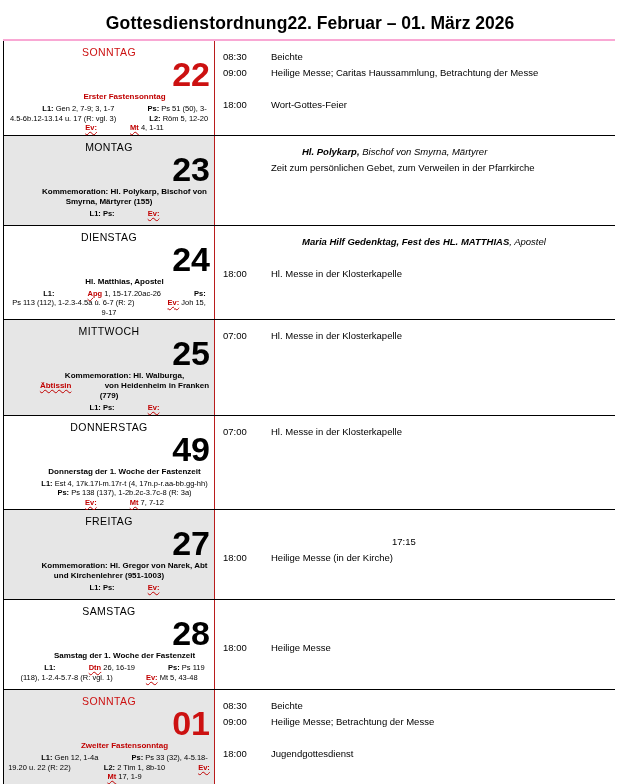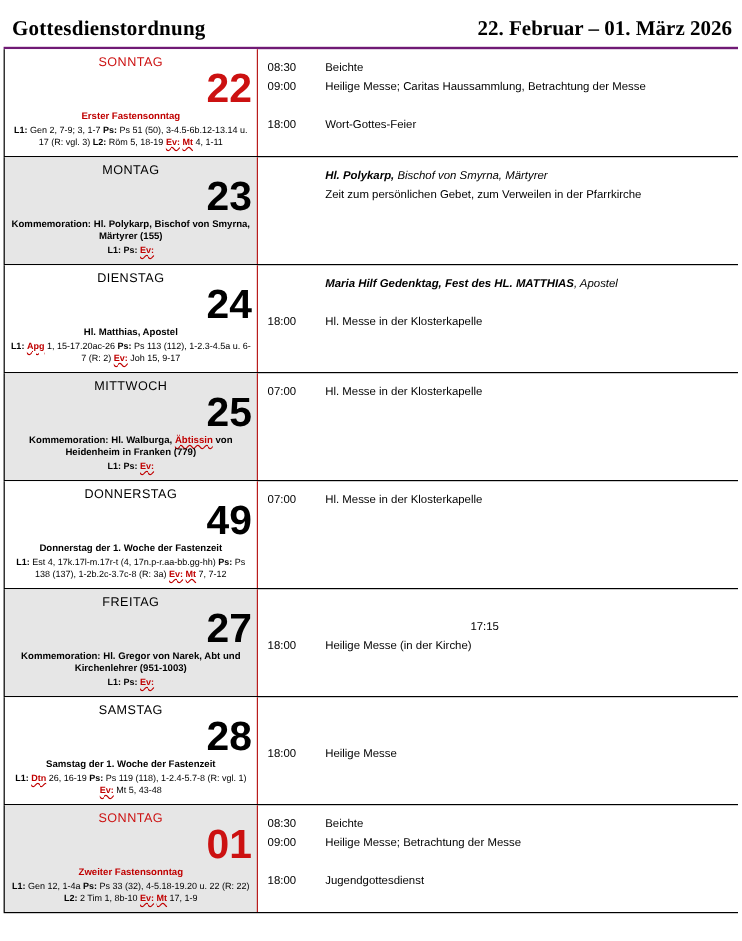--- a/index.html
+++ b/index.html
@@ -4,43 +4,42 @@
 <style>
   html,body{margin:0;padding:0;background:#fff;}
   body{
     width:618px;height:784px;
     font-family:"Liberation Sans",sans-serif;
     color:#000;
     overflow:hidden;
   }
   .page{padding:0 3px;}
   header{
-    display:flex;justify-content:space-between;align-items:flex-end;
+    display:flex;justify-content:center;align-items:flex-end;
     padding:13px 5px 5px 7px;
-    border-bottom:2px solid #701a75;
-    font-family:Liberation Serif, serif;
+    border-bottom:2px solid #f9a8d4;
   }
   .title{font-size:17.5px;font-weight:bold;letter-spacing:0.2px;}
   .date-range{font-size:17.5px;font-weight:bold;}
 
   .row{display:flex;min-height:90px;border-bottom:1px solid #000;box-sizing:border-box;}
   .day-cell{
     width:212px;flex:0 0 212px;box-sizing:border-box;
     border-left:1px solid #000;border-right:1px solid #b91c1c;
     text-align:center;padding:5px 4px 2px 4px;
     background:#fff;
   }
   .day-cell.shaded{background:var(--shaded-bg,#e6e6e6);}
   .day-name{font-size:10.5px;letter-spacing:0.4px;line-height:13px;}
   .day-number{font-size:34px;font-weight:bold;line-height:31px;text-align:right;}
   .day-title{font-size:8px;font-weight:bold;line-height:10px;margin-top:2px;}
   .day-readings{font-size:7.5px;line-height:9.5px;margin-top:2px;}
   .sunday .day-name,.sunday .day-number{color:var(--accent-red,#cc1111);}
 
-  .b{font-weight:bold;}
+  .b{font-weight:bold;margin-left:31px;}
   .i{font-style:italic;}
   .red{color:var(--feast-red,#c00000);}
   .mark{
     color:var(--feast-red,#c00000);
     text-decoration:underline wavy var(--feast-red,#c00000);
     text-decoration-thickness:1px;
     text-underline-offset:1px;
   }
 
   .events-cell{
@@ -60,21 +59,21 @@
   <header>
     <div class="title">Gottesdienstordnung</div>
     <div class="date-range">22. Februar – 01. März 2026</div>
   </header>
   <div id="rows">
       <div class="row">
         <div class="day-cell sunday">
           <div class="day-name">SONNTAG</div>
           <div class="day-number">22</div>
           <div class="day-title"><span class="b red">Erster Fastensonntag</span></div>
-          <div class="day-readings"><span class="b">L1:</span><span> Gen 2, 7-9; 3, 1-7 </span><span class="b">Ps:</span><span> Ps 51 (50), 3-4.5-6b.12-13.14 u. 17 (R: vgl. 3) </span><span class="b">L2:</span><span> Röm 5, 18-19 </span><span class="b mark">Ev:</span><span> </span><span class="b mark">Mt</span><span> 4, 1-11</span></div>
+          <div class="day-readings"><span class="b">L1:</span><span> Gen 2, 7-9; 3, 1-7 </span><span class="b">Ps:</span><span> Ps 51 (50), 3-4.5-6b.12-13.14 u. 17 (R: vgl. 3) </span><span class="b">L2:</span><span> Röm 5, 12-20 </span><span class="b mark">Ev:</span><span> </span><span class="b mark">Mt</span><span> 4, 1-11</span></div>
         </div>
         <div class="events-cell">
           <div class="event-line">
             <span class="event-time">08:30</span>
             <span class="event-desc">Beichte</span>
           </div>
           <div class="event-line">
             <span class="event-time">09:00</span>
             <span class="event-desc">Heilige Messe; Caritas Haussammlung, Betrachtung der Messe</span>
           </div>

